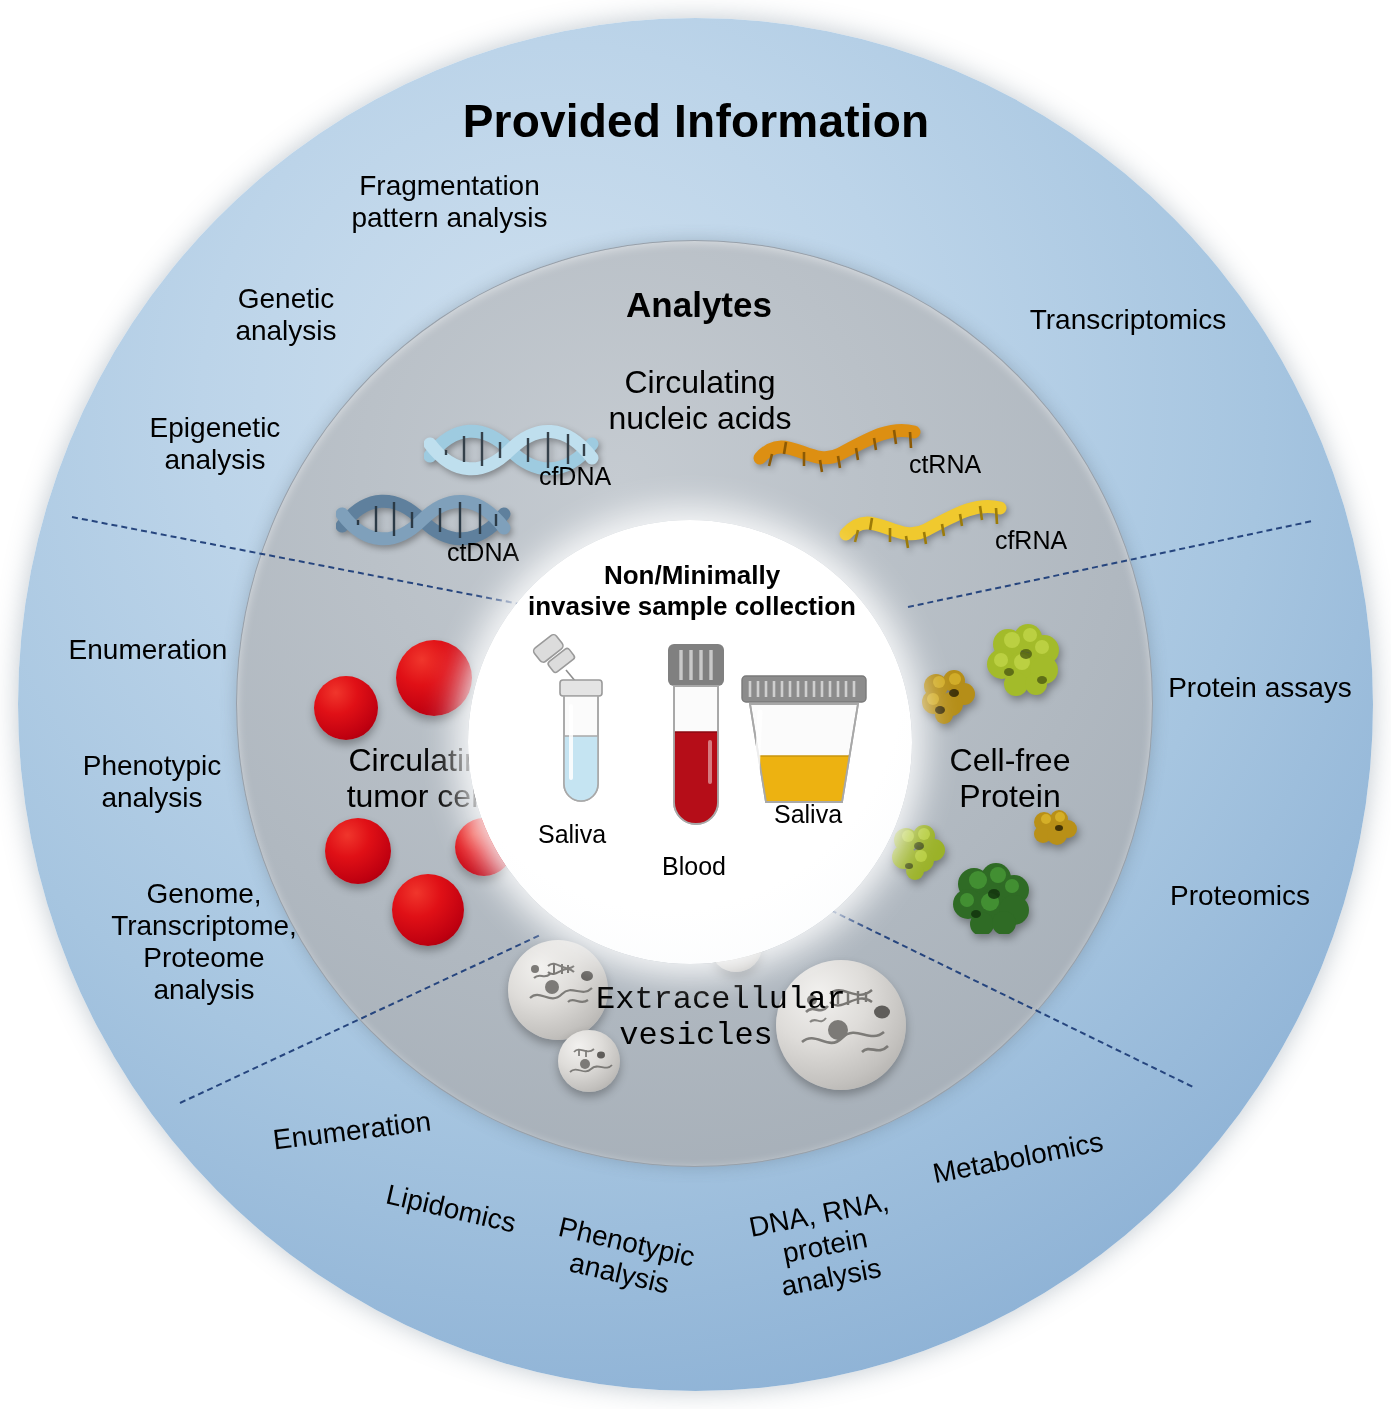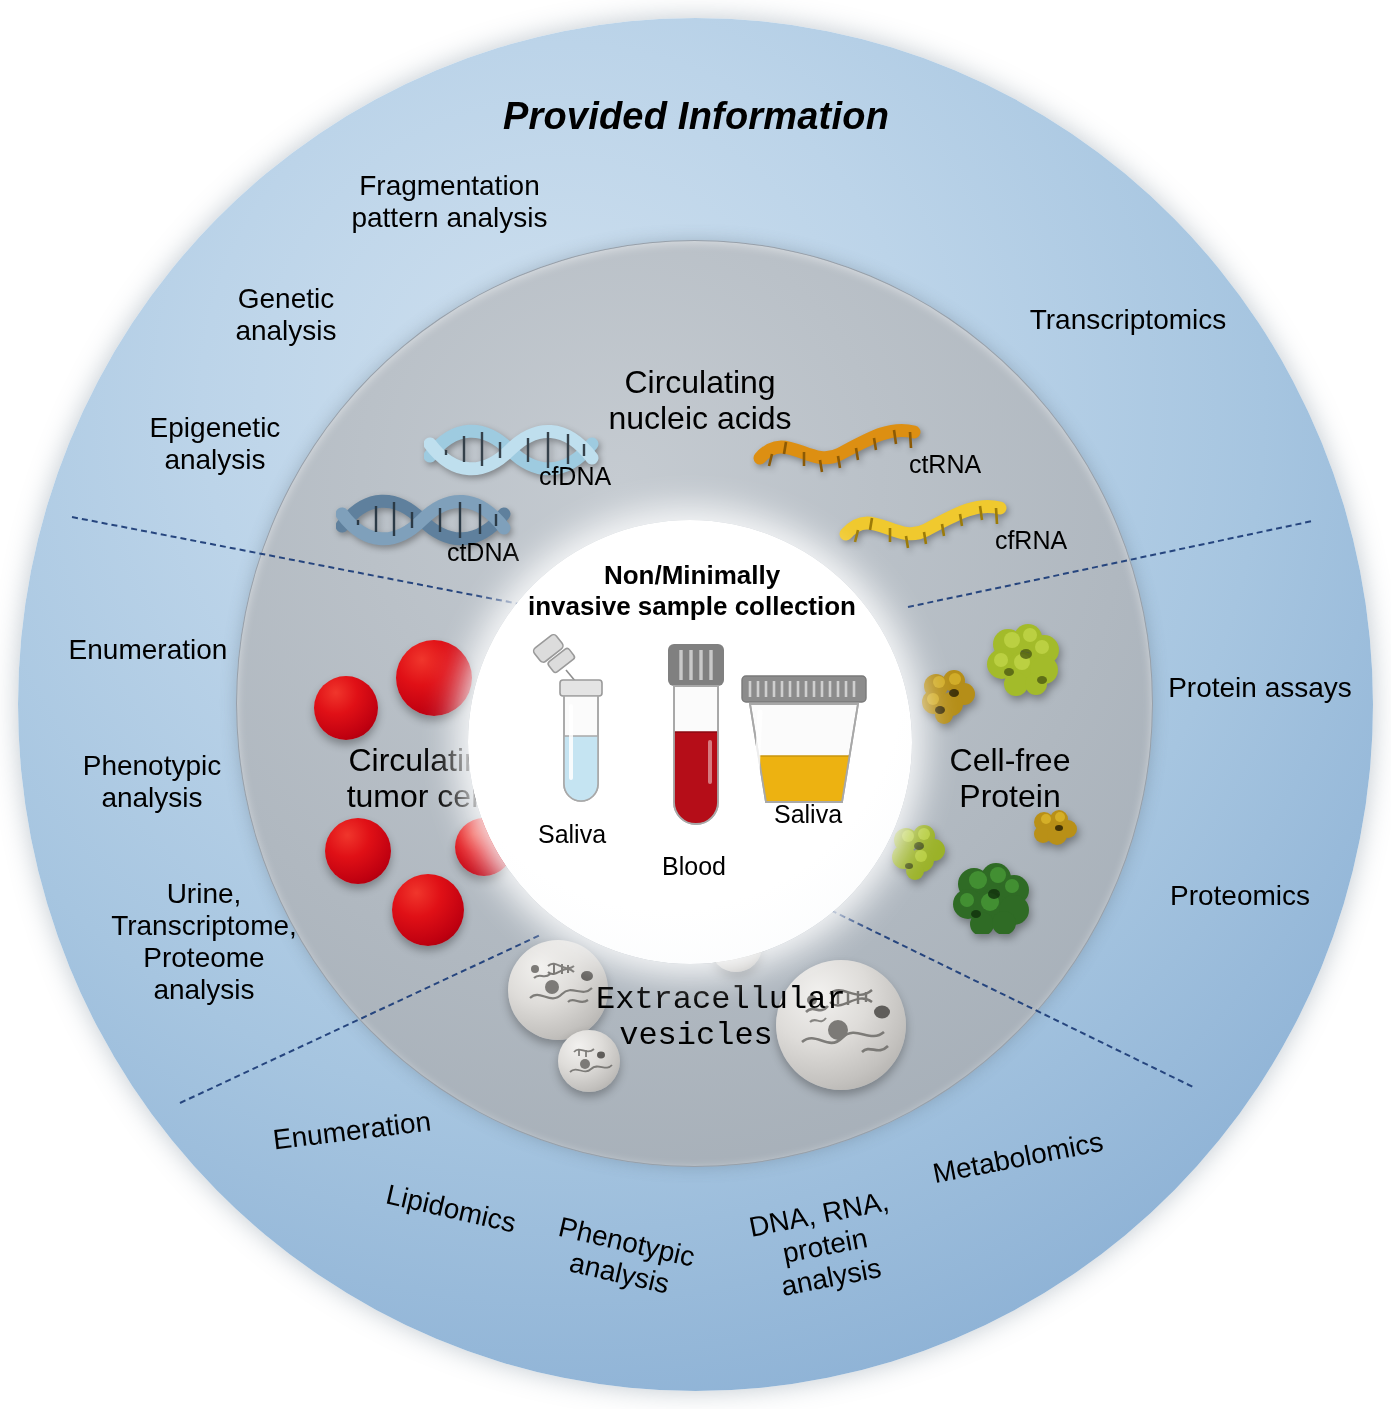--- a/index.html
+++ b/index.html
@@ -29,21 +29,21 @@
   }
 
   
   .divider{position:absolute;height:0;border-top:2px dashed #26457e;transform-origin:0 50%;}
 
   
   .lbl{position:absolute;text-align:center;line-height:1.14;white-space:pre-line;}
   .outer-lbl{font-size:28px;}
   .mid-lbl{font-size:32px;}
   .small-lbl{font-size:25px;}
-  .title-outer{font-size:38px;font-weight:bold;letter-spacing:.2px;font-style:italic;}
+  .title-outer{font-size:46px;font-weight:bold;letter-spacing:.2px;}
   .title-mid{font-size:35px;font-weight:bold;}
   .title-inner{font-size:26px;font-weight:bold;line-height:1.2;}
   .rot-a{transform:rotate(-7deg);}
   .rot-c{transform:rotate(13deg);}
   .rot-d{transform:rotate(-11deg);}
 
   
   .ctc{position:absolute;border-radius:50%;
     background:radial-gradient(circle at 34% 26%, #f0362c 0%, #e01016 34%, #bf0010 72%, #8d000c 100%);
     box-shadow:0 5px 9px rgba(0,0,0,0.30);}
@@ -83,35 +83,36 @@
   <div class="lbl outer-lbl" style="left:302px;top:170px;width:295px;">Fragmentation
 pattern analysis</div>
   <div class="lbl outer-lbl" style="left:186px;top:283px;width:200px;">Genetic
 analysis</div>
   <div class="lbl outer-lbl" style="left:110px;top:412px;width:210px;">Epigenetic
 analysis</div>
   <div class="lbl outer-lbl" style="left:1008px;top:304px;width:240px;">Transcriptomics</div>
   <div class="lbl outer-lbl" style="left:42px;top:634px;width:212px;">Enumeration</div>
   <div class="lbl outer-lbl" style="left:52px;top:750px;width:200px;">Phenotypic
 analysis</div>
-  <div class="lbl outer-lbl" style="left:78px;top:878px;width:252px;">Urine,
+  <div class="lbl outer-lbl" style="left:78px;top:878px;width:252px;">Genome,
 Transcriptome,
 Proteome
 analysis</div>
   <div class="lbl outer-lbl" style="left:1152px;top:672px;width:216px;">Protein assays</div>
   <div class="lbl outer-lbl" style="left:1140px;top:880px;width:200px;">Proteomics</div>
   <div class="lbl outer-lbl rot-a" style="left:246px;top:1115px;width:212px;">Enumeration</div>
   <div class="lbl outer-lbl rot-c" style="left:366px;top:1193px;width:170px;">Lipidomics</div>
   <div class="lbl outer-lbl rot-c" style="left:528px;top:1226px;width:190px;">Phenotypic
 analysis</div>
   <div class="lbl outer-lbl rot-d" style="left:740px;top:1198px;width:170px;">DNA, RNA,
 protein
 analysis</div>
   <div class="lbl outer-lbl rot-d" style="left:912px;top:1142px;width:212px;">Metabolomics</div>
 
+  <div class="lbl title-mid" style="left:544px;top:285px;width:310px;">Analytes</div>
 
   <div class="lbl mid-lbl" style="left:560px;top:364px;width:280px;">Circulating
 nucleic acids</div>
 
   <div class="na" style="left:424px;top:414px;">
     <svg width="180" height="74" viewBox="0 0 180 74">
       <g stroke="#2e4a5c" stroke-width="1.1">
         <path d="M6,42 C30,10 60,10 86,36 C112,62 142,62 168,30" fill="none" stroke="#9ecbe0" stroke-width="13" stroke-linecap="round"></path>
         <path d="M6,30 C30,62 60,62 86,36 C112,10 142,10 168,44" fill="none" stroke="#bfdfee" stroke-width="13" stroke-linecap="round"></path>
         <g stroke="#35414a" stroke-width="2.4">

